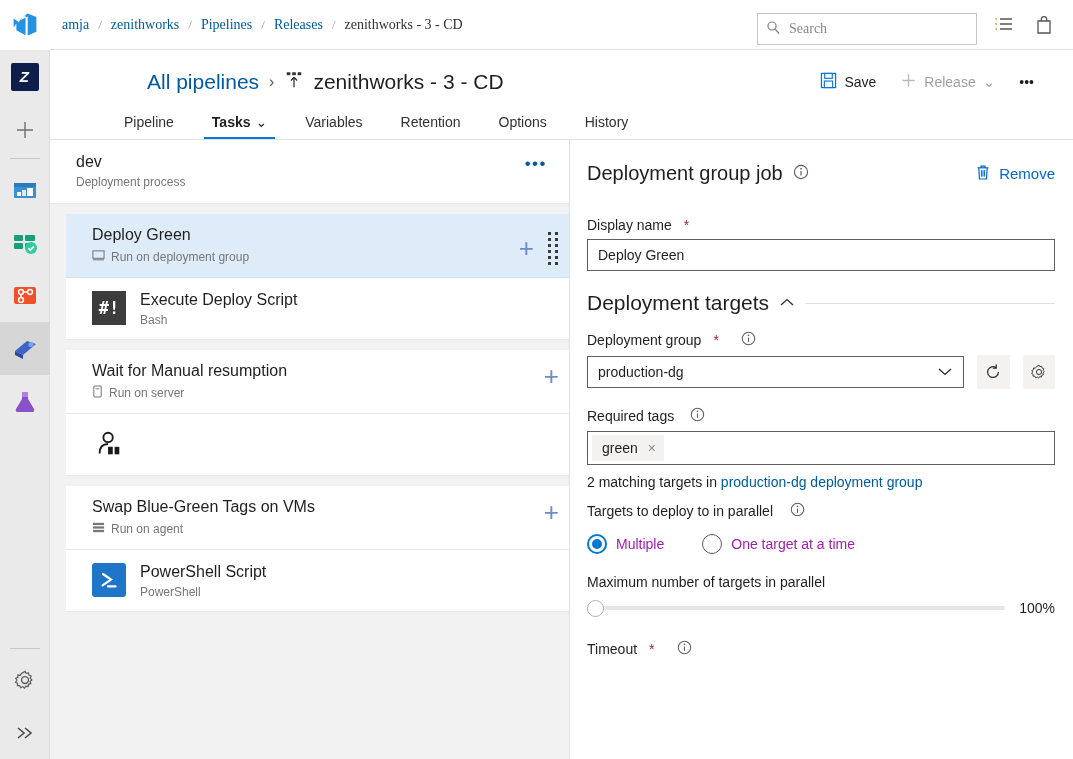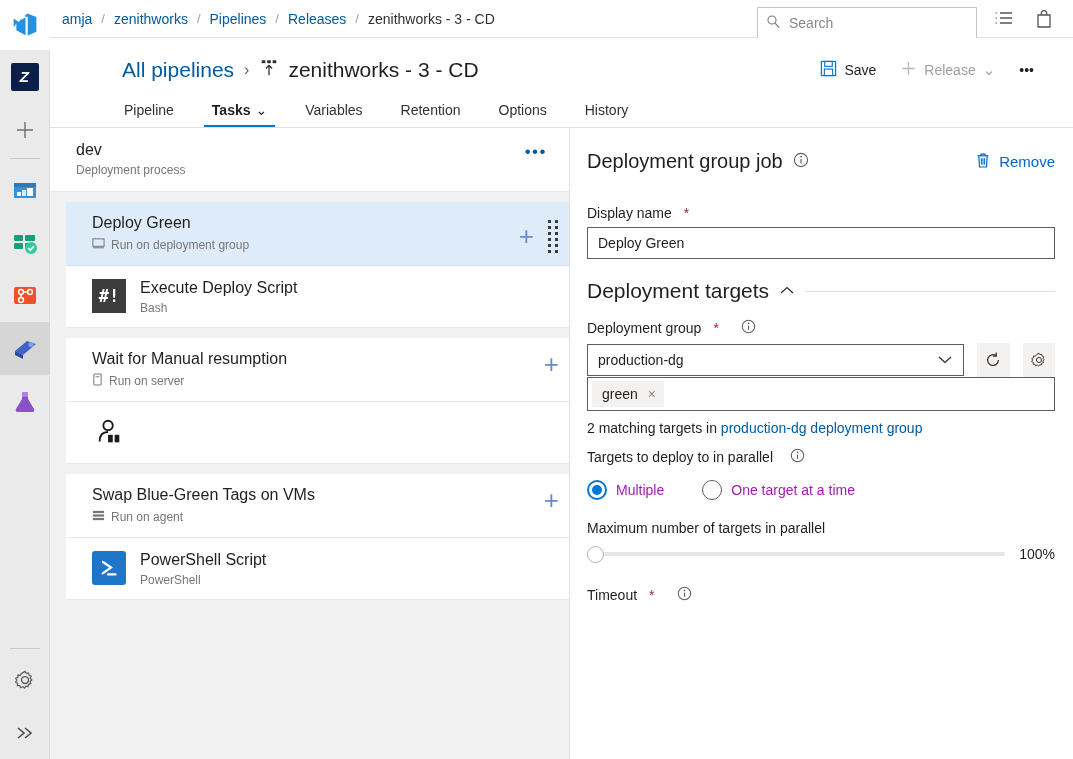--- a/index.html
+++ b/index.html
@@ -37,39 +37,39 @@
     display: flex; align-items: center; justify-content: center;
     font-size: 15px; font-weight: bold; font-style: italic; letter-spacing: .5px;
   }
   .rail-spacer { flex: 1 1 auto; }
 
   
   #main { width: 1023px; height: 759px; display: flex; flex-direction: column; flex: none; }
 
   
   #topbar {
-    height: 38px; flex: none; background: #ffffff;
+    height: 50px; flex: none; background: #ffffff;
     border-bottom: 1px solid #e1e1e1;
-    display: flex; align-items: center; padding: 0 16px 0 12px;
+    display: flex; align-items: center; padding: 0 16px 0 12px; font-family: Liberation Serif, serif;
   }
   .crumbs { display: flex; align-items: center; font-size: 14px; white-space: nowrap; }
   .crumbs a { color: #005ba1; text-decoration: none; cursor: pointer; }
   .crumbs .crumb-cur { color: #323130; }
   .crumbs .sep { color: #a19f9d; margin: 0 9px; font-size: 13px; }
   .topbar-right { margin-left: auto; display: flex; align-items: center; gap: 14px; }
   .searchbox {
     width: 220px; height: 32px; border: 1px solid #c8c6c4; background: #fff;
     display: flex; align-items: center; padding: 0 8px; gap: 8px; cursor: text; margin-top: 9px;
   }
   .searchbox .ph { color: #8a8886; font-size: 14px; }
   .icon-btn { width: 26px; height: 26px; display: flex; align-items: center; justify-content: center; cursor: pointer; }
 
   
   #pagehead { flex: none; background: #ffffff; padding: 0 16px 0 0; }
-  .ph-row { height: 50px; display: flex; align-items: center; padding: 14px 0 0 72px; }
+  .ph-row { height: 50px; display: flex; align-items: center; padding: 14px 0 0 97px; }
   .ph-allp { font-size: 21px; color: #005ba1; cursor: pointer; }
   .ph-chev { font-size: 16px; color: #605e5c; margin: 0 10px; }
   .ph-title { font-size: 21px; color: #201f1e; display: flex; align-items: center; gap: 9px; }
 
   .actions { margin-left: auto; display: flex; align-items: center; gap: 6px; padding-right: 14px; }
   .act {
     display: flex; align-items: center; gap: 7px; font-size: 14px;
     padding: 5px 9px; cursor: pointer; color: #201f1e;
   }
   .act.disabled { color: #a19f9d; cursor: default; }
@@ -583,20 +583,30 @@
               </svg>
             </div>
             <div class="sq-btn">
               <svg width="18" height="18" viewBox="0 0 24 24" aria-hidden="true">
                 <path d="M12 8.6 A3.4 3.4 0 1 0 12 15.4 A3.4 3.4 0 1 0 12 8.6 Z" fill="none" stroke="#323130" stroke-width="1.3"></path>
                 <path d="M12 2.8 l1.2 2.1 2.4-.6 .5 2.4 2.3 1 -1 2.2 1.6 1.8 -1.8 1.6 .8 2.3 -2.4 .7 -.3 2.4 -2.4-.5 -1.4 2 -1.9-1.5 -2.1 1.1 -1-2.2 -2.4 0 .2-2.4 -2.1-1.1 1.3-2 -1.1-2.1 2.2-1 .1-2.4 2.4 .4 1.3-2z" fill="none" stroke="#323130" stroke-width="1.2"></path>
               </svg>
             </div>
           </div>
 
+          <div class="field-label mt18">
+            <span>Required tags</span>
+            <span style="margin-left:4px;">
+              <svg width="15" height="15" viewBox="0 0 16 16" aria-hidden="true">
+                <circle cx="8" cy="8" r="6.6" fill="none" stroke="#605e5c" stroke-width="1.1"></circle>
+                <circle cx="8" cy="4.7" r="0.85" fill="#605e5c"></circle>
+                <path d="M8 7 V11.6" stroke="#605e5c" stroke-width="1.2"></path>
+              </svg>
+            </span>
+          </div>
           <div class="tagbox">
             <span class="chip">
               <span>green</span>
               <span class="x">×</span>
             </span>
           </div>
 
           <div class="matchline">
             <span>2 matching targets in </span><a>production-dg deployment group</a>
           </div>

